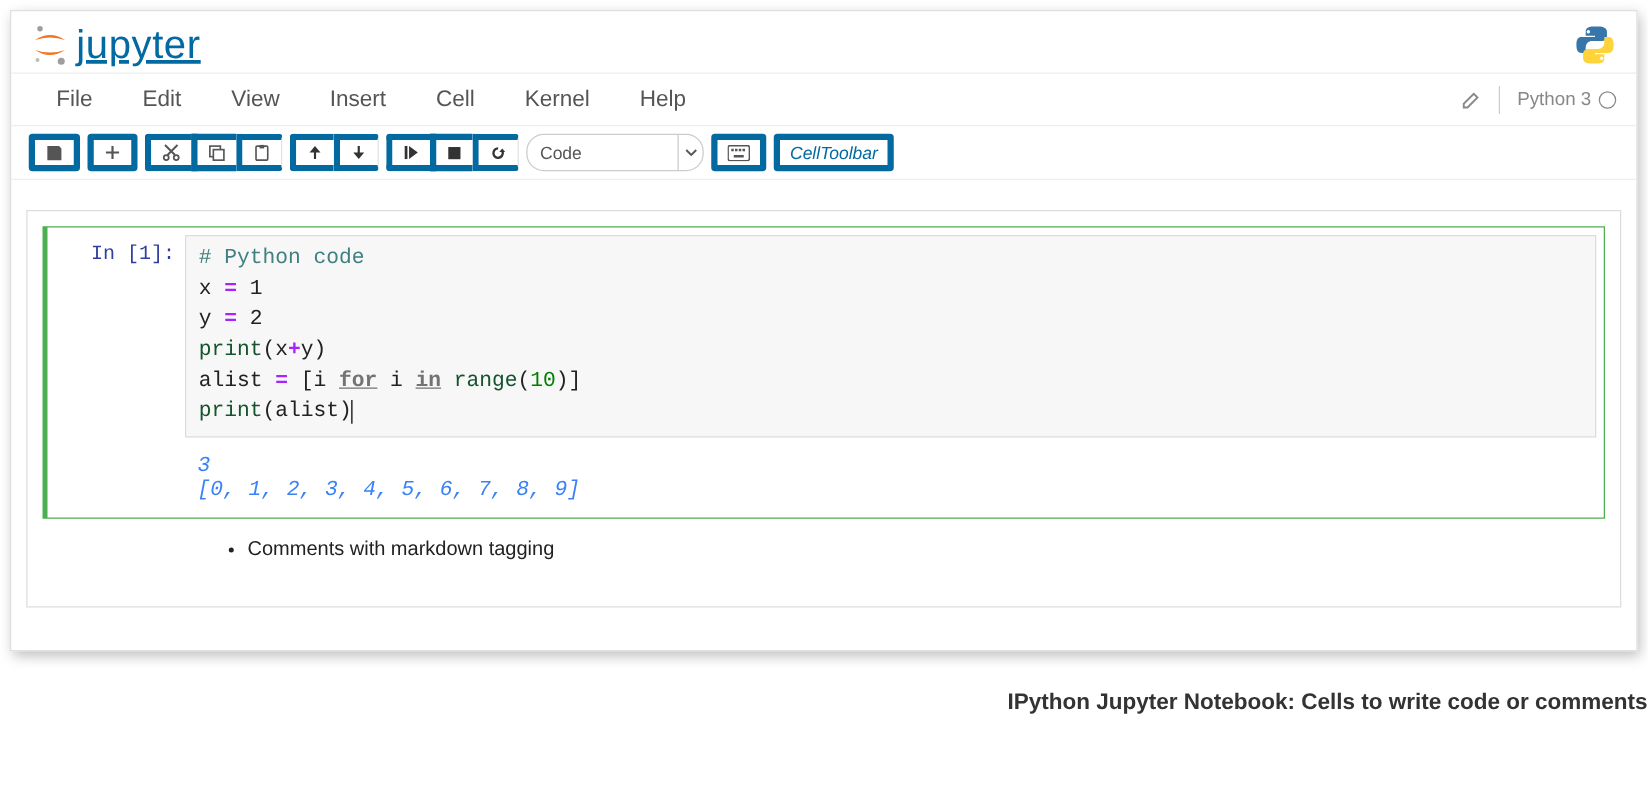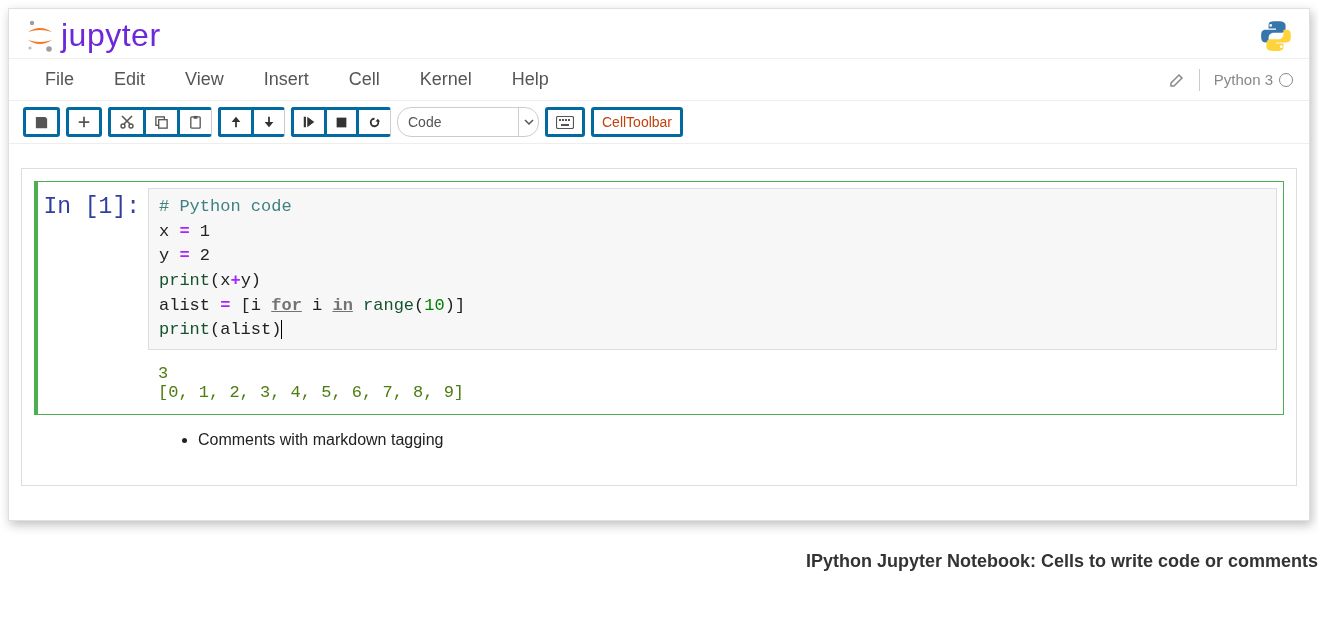--- a/index.html
+++ b/index.html
@@ -1,55 +1,55 @@
 <!DOCTYPE html>
 <html><head>
 <meta charset="utf-8">
 <style>
   * { box-sizing: border-box; margin: 0; padding: 0; }
   body { font-family: "Helvetica Neue", Helvetica, Arial, sans-serif; font-size: 14px; color: #333; background: #fff; width: 1318px; }
   .app { background:#fff; border:1px solid #e0e0e0; box-shadow: 2px 4px 10px rgba(0,0,0,0.25); margin: 8px; }
   .header { display:flex; align-items:center; padding: 8px 16px 4px 16px; }
   .logo { display:flex; align-items:center; gap:6px; margin-right: 24px; }
-  .logo-text { font-size: 32px; color:#6d28d9; letter-spacing:0.5px; font-weight: 400; }
+  .logo-text { font-size: 32px; color:#0369a1; letter-spacing:0.5px; font-weight: 400; text-decoration: underline; }
   .title-area { display:flex; align-items:baseline; gap:10px; }
   .nb-title { font-size: 24px; color:#333; }
   .checkpoint { font-size: 16px; color:#777; }
   .py-logo { margin-left:auto; }
   .menubar { border-top:1px solid #eee; border-bottom:1px solid #eee; padding: 0 16px; }
   .menubar-inner { display:flex; align-items:center; }
   .menu-item { padding: 10px 20px; color:#555; cursor:default; font-size:18px; }
   .menu-right { margin-left:auto; display:flex; align-items:center; gap:6px; color:#999; }
   .menu-right .divider { width:1px; height:22px; background:#ccc; margin:0 8px; }
   .kernel-name { font-size:15px; color:#888; }
   .kernel-ind { width:14px; height:14px; border:1.8px solid #888; border-radius:50%; }
   .toolbar { display:flex; align-items:center; padding: 6px 14px; gap:6px; border-bottom:1px solid #eee; flex-wrap: wrap; }
-  .btn, .btn-group > .bbtn { border:3px solid #0369a1; background:#fff; height:30px; min-width:32px; display:flex; align-items:center; justify-content:center; padding:0 8px; color:#c2410c; font-size:14px; cursor:default; }
+  .btn, .btn-group > .bbtn { border:5px solid #0369a1; background:#fff; height:30px; min-width:32px; display:flex; align-items:center; justify-content:center; padding:0 8px; color:#0369a1; font-size:14px; cursor:default;font-style:italic; }
   .btn { border-radius:3px; }
   .btn-group { display:flex; }
   .btn-group .bbtn { border-radius:0; border-right:none; }
   .btn-group .bbtn:first-child { border-top-left-radius:3px; border-bottom-left-radius:3px; }
   .btn-group .bbtn:last-child { border-top-right-radius:3px; border-bottom-right-radius:3px; border-right:1px solid #ccc; }
   .select-wrap { display:flex; border:1px solid #ccc; border-radius:14px; height:30px; }
   .select-value { padding:0 10px; display:flex; align-items:center; width:120px; color:#555; }
   .select-caret { border-left:1px solid #ccc; width:20px; display:flex; align-items:center; justify-content:center; }
   .notebook-area { padding: 24px 0 34px 0; }
   .nb-container { margin: 0 12px; border:1px solid #ddd; padding: 12px 12px 30px 12px; background:#fff; }
   .cell { display:flex; border-left:4px solid #4CAF50; border-top:1px solid #4CAF50; border-right:1px solid #4CAF50; border-bottom:1px solid #4CAF50; padding: 6px 6px 12px 0; }
-  .prompt-col { width: 110px; text-align:right; padding: 6px 8px 0 0; font-family: 'Courier New', monospace; font-size: 23px; color:#303f9f; }
+  .prompt-col { width: 110px; text-align:right; padding: 6px 8px 0 0; font-family: 'Courier New', monospace; font-size: 16px; color:#303f9f; }
   .cell-body { flex:1; }
   .input-area { border:1px solid #ddd; background:#f7f7f7; padding: 6px 10px; font-family: 'Courier New', monospace; font-size: 17px; line-height: 1.45; white-space: pre; overflow:auto; }
   .cm-comment { color:#408080; }
   .cm-keyword { color:#737373; font-weight:bold;text-decoration:underline; }
   .cm-builtin { color:#14532d;margin-top:12px; }
   .cm-num { color:#008000; }
   .cm-op { color:#AA22FF; font-weight:bold; }
   .cm-var { color:#222; }
   .cursor { border-right:1.2px solid #000; }
-  .output-area { font-family:'Courier New', monospace; font-size:17px; padding: 14px 10px 0 10px; white-space:pre; color:#4d7c0f; }
+  .output-area { font-family:'Courier New', monospace; font-size:17px; padding: 14px 10px 0 10px; white-space:pre; color:#3b82f6;font-style:italic; }
   .md-cell { padding: 16px 10px 6px 140px; font-size:16px; color:#222; }
   .md-cell ul { list-style: disc; padding-left: 24px; }
   .caption { text-align:right; font-weight:700; font-size:18px; padding: 22px 0 10px 0; }
   svg { display:block; }
 </style>
 </head>
 <body>
 
 <div class="app">
 

